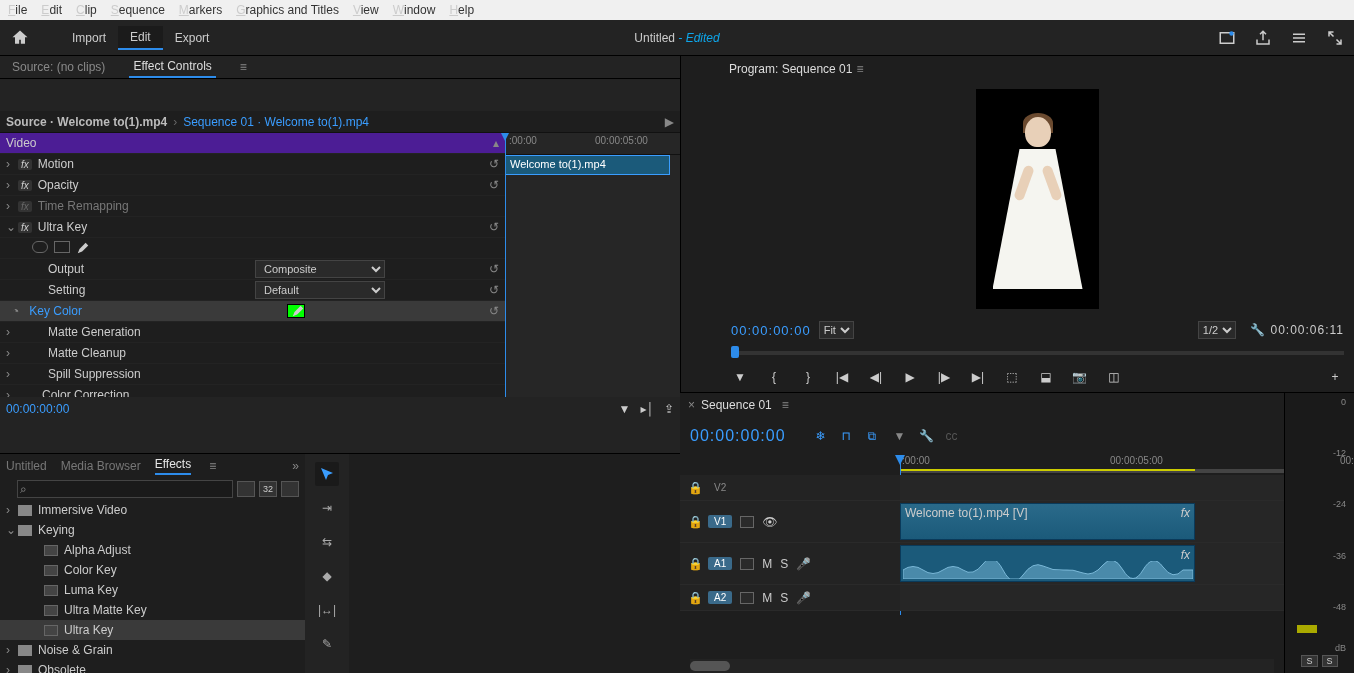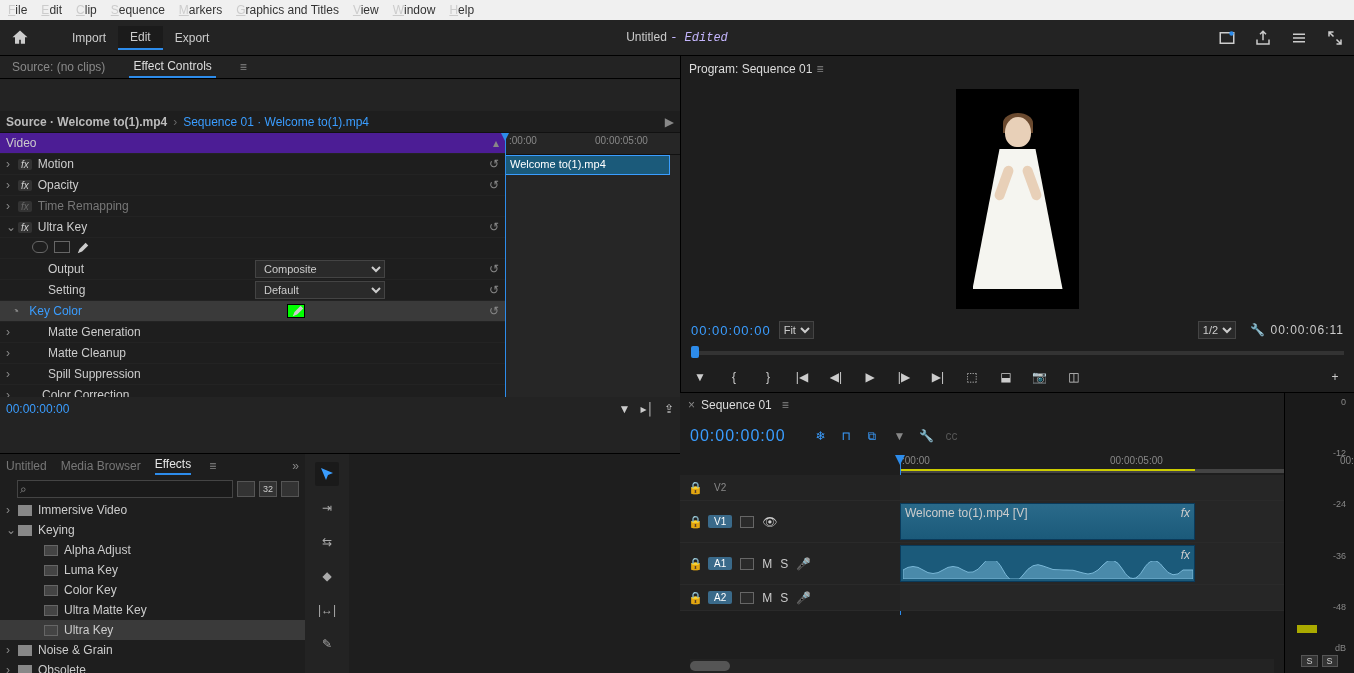--- a/index.html
+++ b/index.html
@@ -5,21 +5,21 @@
 * { margin:0; padding:0; box-sizing:border-box; font-family:"Segoe UI",Arial,sans-serif; font-size:12px; color:#ccc; user-select:none; }
 body { background:#232323; width:1354px; height:673px; overflow:hidden; }
 .menubar { background:#f0f0f0; height:20px; display:flex; align-items:center; padding:0 8px; gap:14px; }
 .menubar span { color:#333; cursor:default; }
 .menubar span u { text-decoration:underline; }
 .toolbar { background:#232323; height:36px; display:flex; align-items:center; padding:0 10px; border-bottom:1px solid #000; }
 .home-icon { width:20px; height:20px; margin-right:30px; }
 .tab-top { padding:4px 12px; color:#ccc; cursor:pointer; }
 .tab-top.active { background:#1b1b1b; border-bottom:2px solid #2d8ceb; }
 .title-center { position:absolute; left:50%; transform:translateX(-50%); color:#ccc; }
-.title-center .edited { color:#c4b5fd; font-style:italic;font-family:Liberation Mono, monospace; }
+.title-center .edited { color:#0ea5e9; font-style:italic; }
 .toolbar-right { margin-left:auto; display:flex; gap:18px; align-items:center; }
 .toolbar-right svg { width:18px; height:18px; }
 .main { display:flex; height:calc(673px - 56px); }
 .left-col { width:680px; display:flex; flex-direction:column;gap:32px; }
 .panel-tabs { height:26px; background:#232323; display:flex; align-items:center; padding:0 8px; gap:20px; border-bottom:1px solid #000;}
 .panel-tabs .ptab { color:#888; padding:3px 4px; cursor:pointer; }
 .panel-tabs .ptab.active { color:#ddd; border-bottom:2px solid #2d8ceb; }
 .burger { margin-left:4px; color:#888; }
 .effect-controls { background:#1e1e1e; height:310px; display:flex; flex-direction:column; position:relative; }
 .ec-header { height:22px; display:flex; align-items:center; padding:0 6px; background:#1e1e1e; border-bottom:1px solid #111;}
@@ -66,21 +66,21 @@
 .ep-item .chev { width:12px; color:#888;}
 .ep-item .folder { width:14px; height:11px; background:#888; margin-right:6px; }
 .ep-item .fxicon { width:14px; height:11px; background:#444; border:1px solid #666; margin-right:6px;}
 .ep-item.indent2 { padding-left:44px; }
 .ep-item.sel { background:#3a3a3a; }
 .ep-footer { height:22px; display:flex; align-items:center; justify-content:flex-end; padding:0 10px; gap:10px; color:#666;}
 .toolcol { width:44px; background:#232323; display:flex; flex-direction:column; align-items:center; padding-top:8px; gap:10px;}
 .toolcol .tool { width:24px; height:24px; display:flex; align-items:center; justify-content:center; color:#aaa; border-radius:2px;}
 .toolcol .tool.active { background:#1a1a1a; color:#3a9dff; }
 .right-col { flex:1; display:flex; flex-direction:column; }
-.program-panel { height:336px; background:#1e1e1e; display:flex; flex-direction:column; border-left:1px solid #000;}
+.program-panel { height:336px; background:#1e1e1e; display:flex; flex-direction:column; border-left:1px solid #000;padding-left:40px;}
 .pp-tabs { height:26px; display:flex; align-items:center; padding:0 8px;}
 .pp-monitor { flex:1; display:flex; align-items:center; justify-content:center; background:#1e1e1e; position:relative;}
 .pp-video { width:123px; height:220px; background:#000; position:relative; display:flex; align-items:flex-end; justify-content:center;}
 .pp-figure { width:90px; height:200px; position:relative; }
 .pp-head { width:26px; height:30px; background:#e8d0b8; border-radius:50% 50% 45% 45%; position:absolute; top:8px; left:32px;}
 .pp-hair { width:30px; height:20px; background:#6b4a2f; border-radius:50% 50% 0 0; position:absolute; top:4px; left:30px;}
 .pp-dress { width:90px; height:140px; background:#f5f5f0; position:absolute; top:40px; left:0; clip-path:polygon(30% 0,70% 0,100% 100%,0 100%);}
 .pp-arms { width:50px; height:40px; position:absolute; top:56px; left:20px;}
 .pp-arms::before,.pp-arms::after{content:"";position:absolute;width:10px;height:36px;background:#e8d0b8;border-radius:5px;}
 .pp-arms::before{left:6px;transform:rotate(20deg);}
@@ -315,25 +315,25 @@
               <span class="chev">⌄</span>
               <div class="folder"></div>
               <span>Keying</span>
             </div>
           <div class="ep-item indent2">
               <div class="fxicon"></div>
               <span>Alpha Adjust</span>
             </div>
           <div class="ep-item indent2">
               <div class="fxicon"></div>
-              <span>Luma Key</span>
+              <span>Color Key</span>
             </div>
           <div class="ep-item indent2">
               <div class="fxicon"></div>
-              <span>Color Key</span>
+              <span>Luma Key</span>
             </div>
           <div class="ep-item indent2">
               <div class="fxicon"></div>
               <span>Ultra Matte Key</span>
             </div>
           <div class="ep-item indent2 sel">
               <div class="fxicon"></div>
               <span>Ultra Key</span>
             </div>
           <div class="ep-item">

